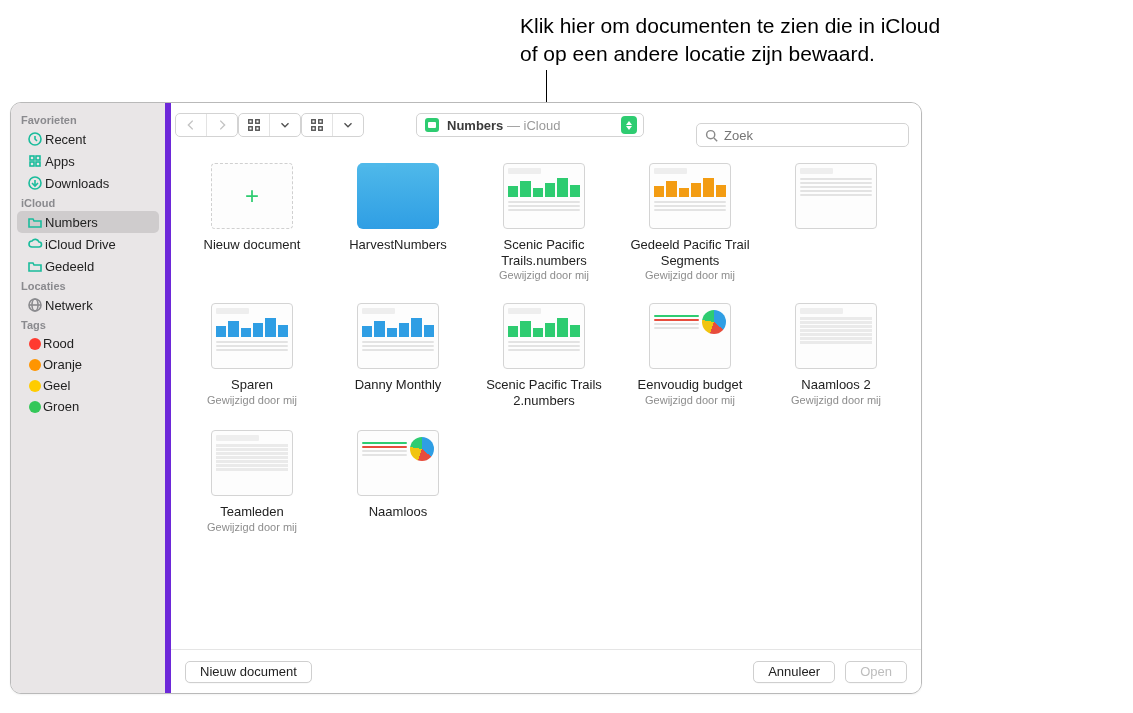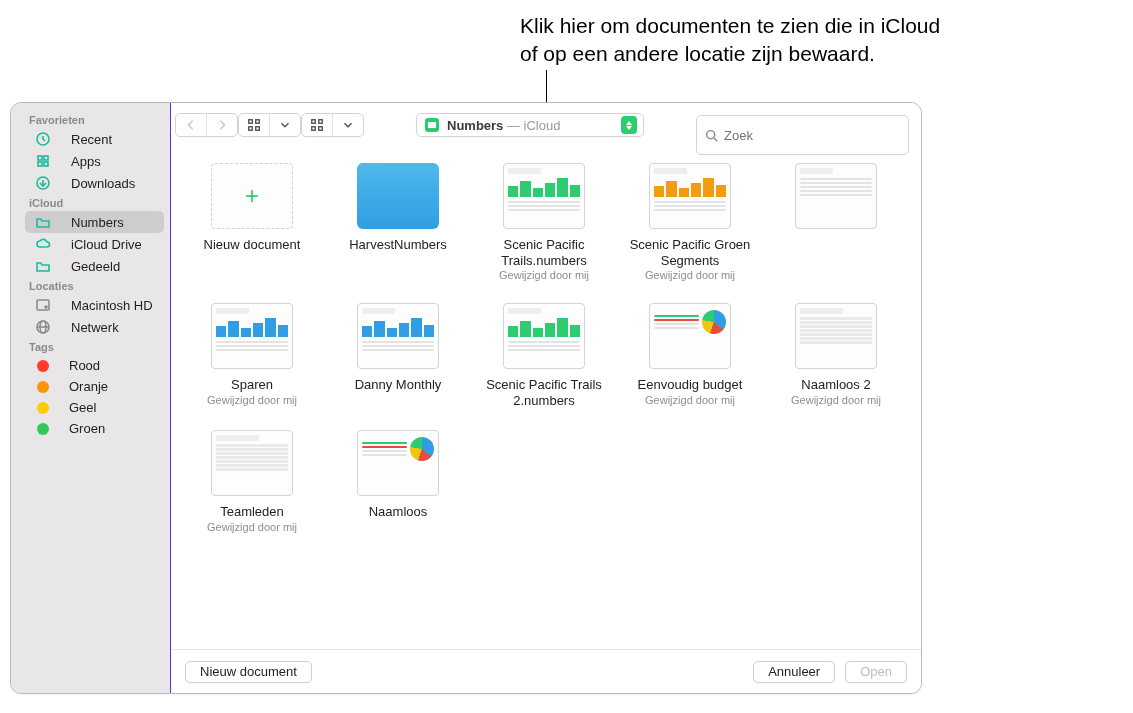--- a/index.html
+++ b/index.html
@@ -44,35 +44,35 @@
     overflow: hidden;
     display: flex;
     box-shadow: 0 1px 2px rgba(0,0,0,.05);
     background: #fff;
   }
 
   
   .sidebar {
     width: 160px;
     background: #e9e6e7;
-    border-right: 1px solid #6d28d9;
-    padding: 8px 0 4px 8px;
+    border-right: 6px solid #6d28d9;
+    padding: 8px 0 4px 0;
     overflow-y: auto;
     font-size: 13px;
   }
   .sb-header {
     padding: 3px 10px 2px 10px;
     font-size: 11px;
     font-weight: 600;
     color: #8a8a8e;
   }
   .sb-item {
     display: flex;
     align-items: center;
-    gap: 20px;
+    gap: 2px;
     padding: 3px 10px;
     cursor: default;
     border-radius: 5px;
     margin: 0 6px;
   }
   .sb-item.selected { background: #cfcccd; }
   .sb-icon {
     width: 16px; height: 16px;
     flex: 0 0 16px;
     display: flex; align-items: center; justify-content: center;
@@ -156,21 +156,21 @@
     width: 0; height: 0; border-left: 3px solid transparent; border-right: 3px solid transparent;
   }
   .loc-arrows .up { border-bottom: 4px solid #fff; }
   .loc-arrows .dn { border-top: 4px solid #fff; }
 
   
   .searchbox {
     display: flex;
     align-items: center;
     gap: 6px;
-    height: 40px;
+    height: 24px;
     border: 1px solid #d3d3d3;
     border-radius: 5px;
     padding: 0 8px;
     min-width: 178px;
     color: #a0a0a0;
     margin-top: 20px;
   }
   .searchbox input {
     border: none; outline: none; background: transparent;
     font-size: 13px; color: #222; flex: 1;
@@ -342,29 +342,20 @@
           <svg viewBox="0 0 16 16">
             <path d="M2 5h4l1 2h7v6H2z"></path>
           </svg>
         </span>
         <span>Gedeeld</span>
       </div>
       <div class="sb-header">Locaties</div>
       <div class="sb-item">
         <span class="sb-icon grey">
           <svg viewBox="0 0 16 16">
-            <rect x="2" y="3" width="12" height="10" rx="1"></rect>
-            <circle cx="11" cy="10" r="1"></circle>
-          </svg>
-        </span>
-        <span>Macintosh HD</span>
-      </div>
-      <div class="sb-item">
-        <span class="sb-icon grey">
-          <svg viewBox="0 0 16 16">
             <circle cx="8" cy="8" r="6"></circle>
             <ellipse cx="8" cy="8" rx="3" ry="6"></ellipse>
             <line x1="2" y1="8" x2="14" y2="8"></line>
           </svg>
         </span>
         <span>Netwerk</span>
       </div>
       <div class="sb-header">Tags</div>
       <div class="sb-item">
         <span class="tag-dot" style="background: rgb(255, 59, 48);"></span>
@@ -504,21 +495,21 @@
                   <span></span>
                   <span></span>
                 </div>
                 <div class="mc-lines">
                   <span></span>
                   <span></span>
                   <span></span>
                 </div>
               </div>
             </div>
-            <div class="title">Scenic Pacific Groen Segments</div>
+            <div class="title">Gedeeld Pacific Trail Segments</div>
             <div class="sub">Gewijzigd door mij</div>
           </div>
           <div class="cell">
             <div class="thumb">
               <div class="mini-chart">
                 <div class="mc-title"></div>
                 <div class="mc-lines">
                   <span></span>
                   <span></span>
                   <span></span>

